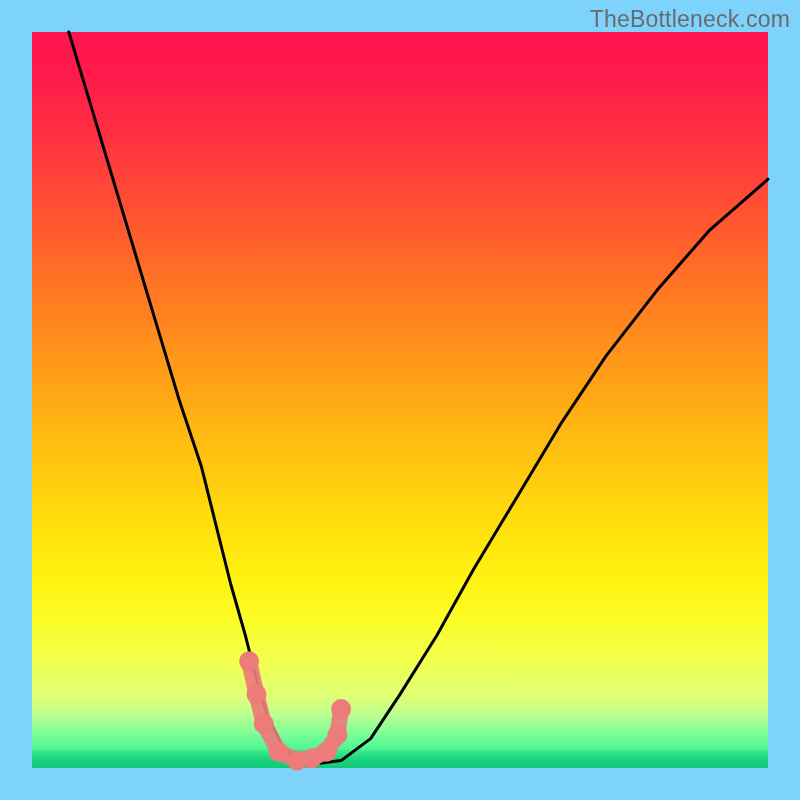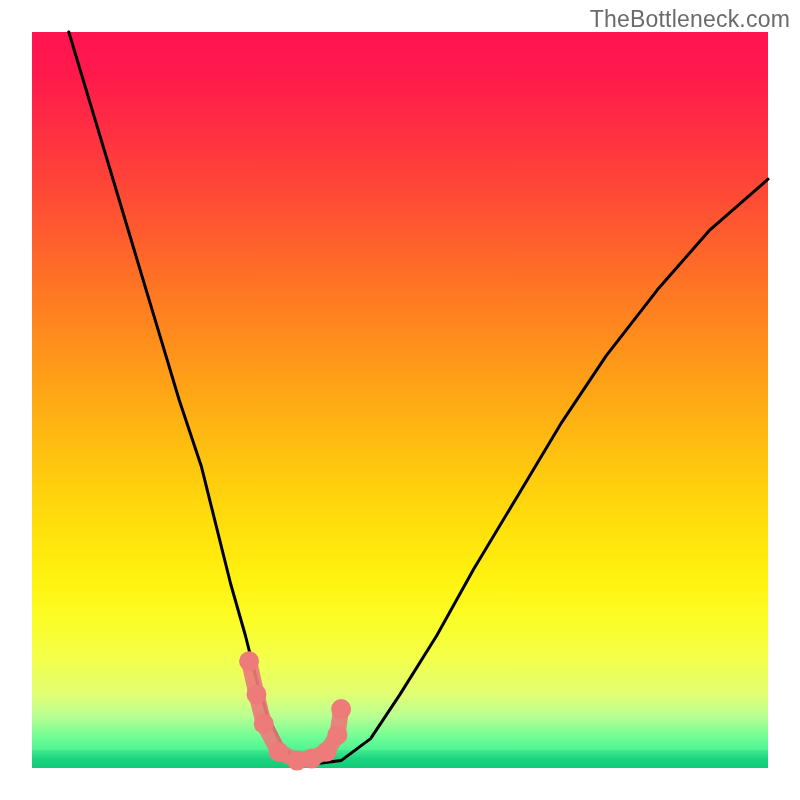--- a/index.html
+++ b/index.html
@@ -8,21 +8,21 @@
     width: 800px;
     height: 800px;
     overflow: hidden;
     background: #000;
     font-family: Arial, Helvetica, sans-serif;
   }
   .frame {
     position: relative;
     width: 800px;
     height: 800px;
-    background: #ffffff;
+    background: #7dd3fc;
   }
   .plot {
     position: absolute;
     left: 32px;
     top: 32px;
     width: 736px;
     height: 736px;
     
     background: linear-gradient(
       to bottom,

